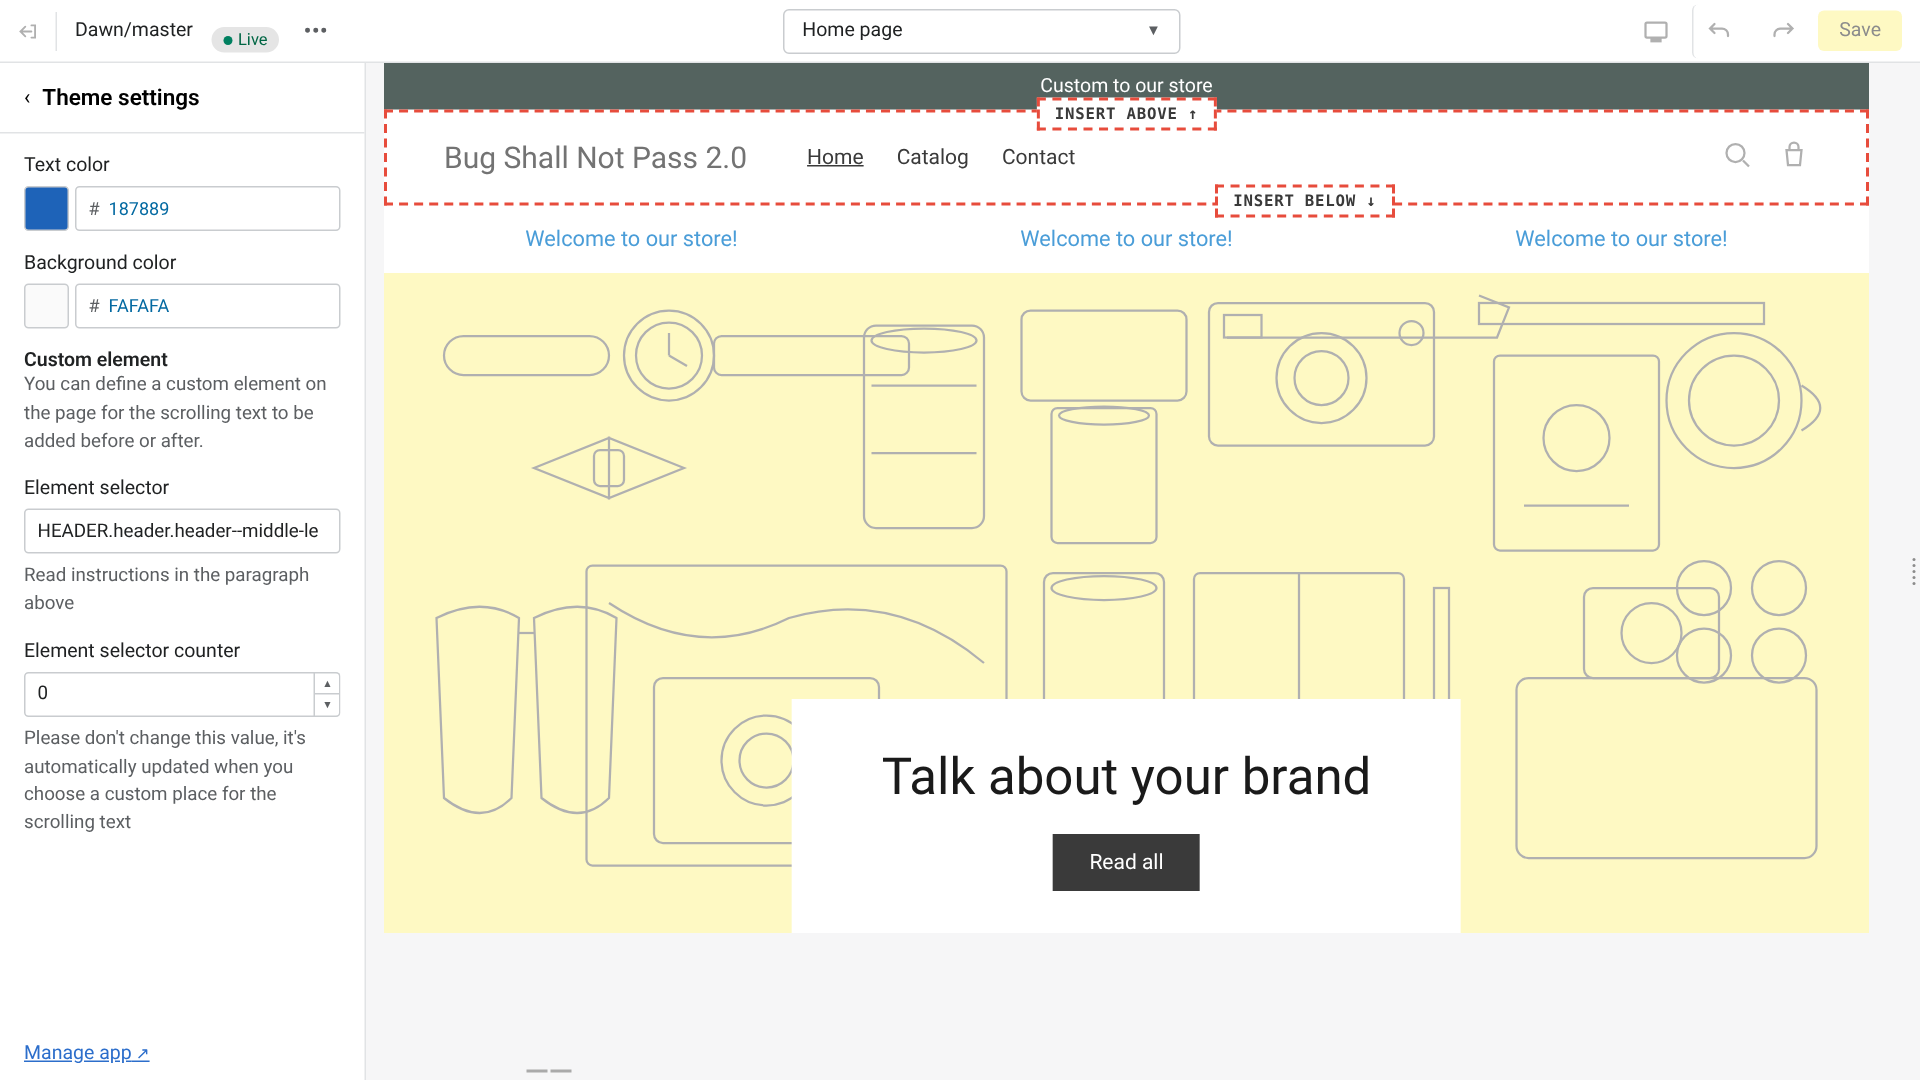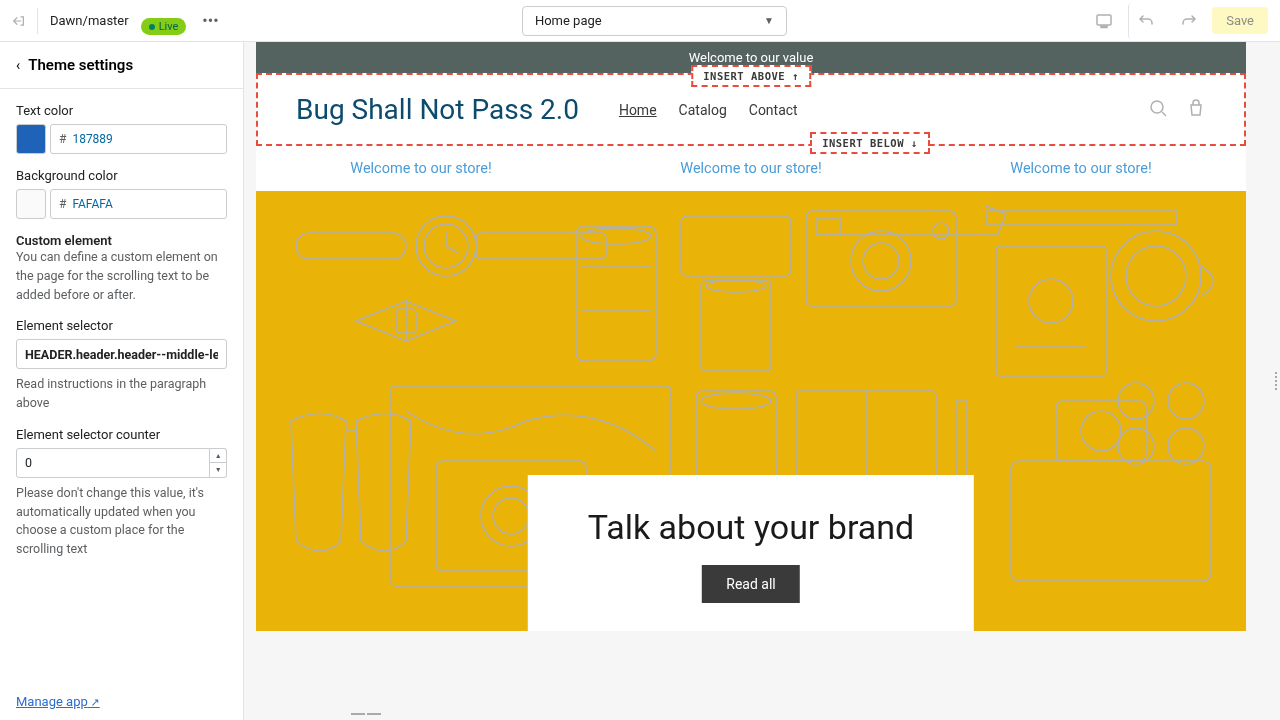--- a/index.html
+++ b/index.html
@@ -3,21 +3,21 @@
 <meta charset="utf-8">
 <style>
 * { margin: 0; padding: 0; box-sizing: border-box; font-family: -apple-system, BlinkMacSystemFont, "Segoe UI", Roboto, sans-serif; }
 body { background: #fff; width: 1280px; height: 720px; overflow: hidden; position: relative; }
 
 
 .topbar { height: 42px; display: flex; align-items: center; padding: 0 12px; border-bottom: 1px solid #e1e3e5; gap: 12px; }
 .topbar-left { display: flex; align-items: center; gap: 12px; }
 .exit-btn { width: 26px; height: 26px; display: flex; align-items: center; justify-content: center; cursor: pointer; border-right: 1px solid #e1e3e5; padding-right: 12px; }
 .theme-name { font-size: 13px; color: #202223; }
-.live-badge { background: #84cc16; color: #006644; font-size: 11px; padding: 2px 8px; border-radius: 10px; display: inline-flex; align-items: center; gap: 4px; margin-top: 12px; }
+.live-badge { background: #e5e5e5; color: #006644; font-size: 11px; padding: 2px 8px; border-radius: 10px; display: inline-flex; align-items: center; gap: 4px; margin-top: 12px; }
 .live-badge::before { content: ""; width: 6px; height: 6px; background: #008060; border-radius: 50%; display: inline-block; }
 .dots { cursor: pointer; padding: 4px; font-size: 16px; color: #5c5f62; }
 .page-select { margin: 0 auto; width: 265px; height: 30px; border: 1px solid #c9cccf; border-radius: 4px; display: flex; align-items: center; padding: 0 12px; font-size: 13px; color: #202223; cursor: pointer; justify-content: space-between; }
 .topbar-right { display: flex; align-items: center; gap: 6px; }
 .icon-btn { width: 36px; height: 36px; display: flex; align-items: center; justify-content: center; cursor: pointer; color: #5c5f62; border-radius: 4px; }
 .icon-btn.sep { border-left: 1px solid #e1e3e5; }
 .save-btn { background: #fef9c3; color: #8c8c8c; border: none; padding: 6px 14px; border-radius: 4px; font-size: 13px; cursor: pointer; }
 
 
 .main { display: flex; height: calc(720px - 42px); }
@@ -43,27 +43,27 @@
 .manage-link::after { content: " ↗"; font-size: 11px; }
 
 
 .preview { flex: 1; background: #f6f6f7; padding: 0; position: relative; overflow: hidden; }
 .canvas { background: #fff; width: 990px; margin: 0 0 0 12px; }
 .announce { background: #54635f; color: #fff; text-align: center; padding: 8px; font-size: 13px; }
 .header-section { position: relative; border: 2px dashed #e74c3c; padding: 18px 38px; display: flex; align-items: center; justify-content: space-between; }
 .insert-tab { position: absolute; background: #fff; border: 2px dashed #e74c3c; padding: 3px 10px; font-size: 10.5px; font-family: monospace; font-weight: bold; color: #3a3a3a; letter-spacing: 0.5px; }
 .insert-above { top: -10px; left: 50%; transform: translateX(-50%); }
 .insert-below { bottom: -10px; left: 56%; }
-.brand { font-size: 28px; color: #0c4a6e; }
+.brand { font-size: 20px; color: #737373; }
 .nav { display: flex; gap: 22px; font-size: 14px; }
 .nav a { color: #3a3a3a; text-decoration: none; }
 .nav a.active { text-decoration: underline; }
 .header-icons { display: flex; gap: 18px; color: #3a3a3a; }
 .marquee { display: flex; justify-content: space-around; padding: 14px 0; font-size: 14.5px; color: #4a9dd8; }
-.hero { background: #eab308; height: 440px; position: relative; overflow: hidden; }
+.hero { background: #fef9c3; height: 440px; position: relative; overflow: hidden; }
 .hero-svg { position: absolute; top: 0; left: 0; width: 100%; height: 100%; }
 .hero-card { position: absolute; bottom: 0; left: 50%; transform: translateX(-50%); background: #fff; padding: 32px 60px 28px; text-align: center; }
 .hero-title { font-size: 34px; color: #1a1a1a; margin-bottom: 18px; }
 .shop-btn { background: #3a3a3a; color: #fff; border: none; padding: 11px 24px; font-size: 14px; cursor: pointer; }
 .drag-handle { position: absolute; right: 0; top: 50%; transform: translateY(-50%); width: 8px; height: 40px; display: flex; flex-direction: column; align-items: center; justify-content: center; gap: 2px; }
 .drag-handle span { width: 2px; height: 2px; background: #8c8c8c; border-radius: 50%; }
 .resize-bar { position: absolute; bottom: 4px; left: 50%; transform: translateX(-50%); width: 40px; height: 3px; display:flex; gap:2px; justify-content:center;}
 .resize-bar span{width:14px;height:2px;background:#aaa;}
 
 svg line, svg rect, svg circle, svg ellipse, svg path, svg polyline { stroke: #b0b0b0; stroke-width: 1.5; fill: none; }
@@ -124,21 +124,21 @@
       <div class="field-label">Background color</div>
       <div class="color-row">
         <div class="color-swatch" style="background:#fafafa"></div>
         <div class="color-input">#<input class="color-input-val" value="FAFAFA" style=""></div>
       </div>
 
       <div class="section-heading">Custom element</div>
       <div class="help-text">You can define a custom element on the page for the scrolling text to be added before or after.</div>
 
       <div class="field-label">Element selector</div>
-      <input class="text-input" style="margin-bottom: 6px; font-weight: bold;" value="HEADER.header.header--middle-le">
+      <input class="text-input" style="margin-bottom: 6px;" value="HEADER.header.header--middle-le">
       <div class="help-text">Read instructions in the paragraph above</div>
 
       <div class="field-label">Element selector counter</div>
       <div class="number-wrap" style="margin-bottom:6px;">
         <input class="text-input" style="border-radius: 3px 0px 0px 3px;" value="0">
         <div class="stepper">
             <span>▲</span>
             <span>▼</span>
           </div>
       </div>
@@ -148,21 +148,21 @@
       
       
     </div>
     <div class="sidebar-footer">
       <span class="manage-link">Manage app</span>
     </div>
   </div>
 
   <div class="preview">
     <div class="canvas">
-      <div class="announce">Welcome to our value</div>
+      <div class="announce">Custom to our store</div>
       <div class="header-section">
         <div class="insert-tab insert-above">INSERT ABOVE ↑</div>
         <div class="insert-tab insert-below">INSERT BELOW ↓</div>
         <div style="display:flex;align-items:center;gap:40px;">
           <div class="brand">Bug Shall Not Pass 2.0</div>
           <div class="nav">
             <a class="active">Home</a>
             <a>Catalog</a>
             <a>Contact</a>
           </div>

